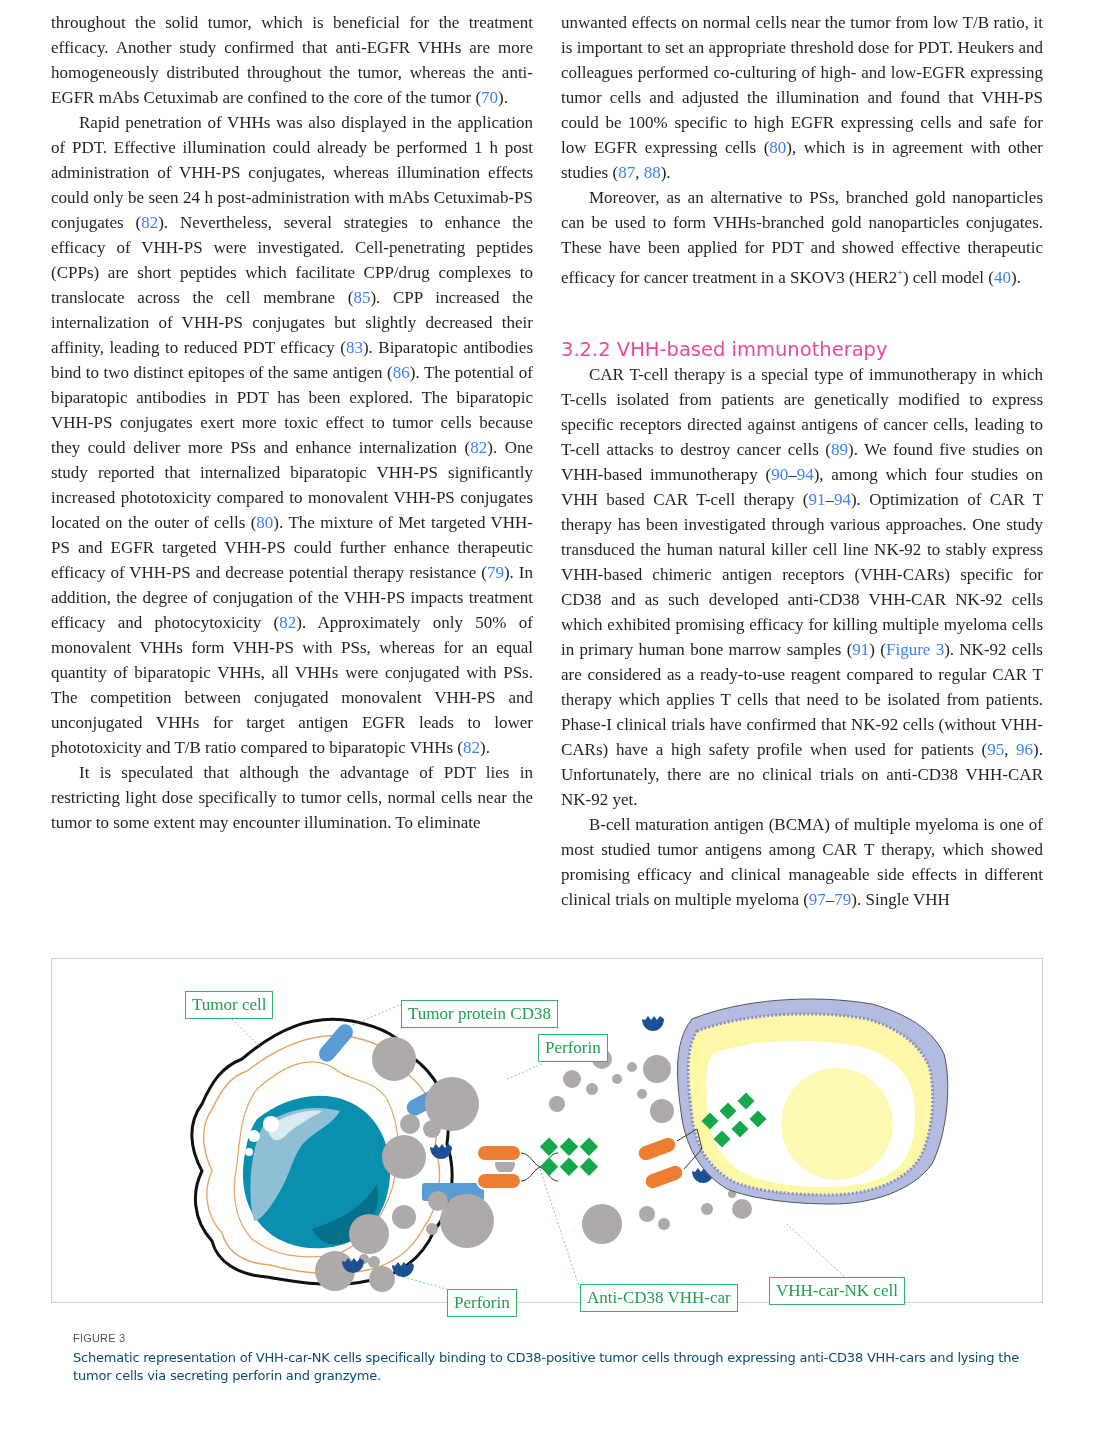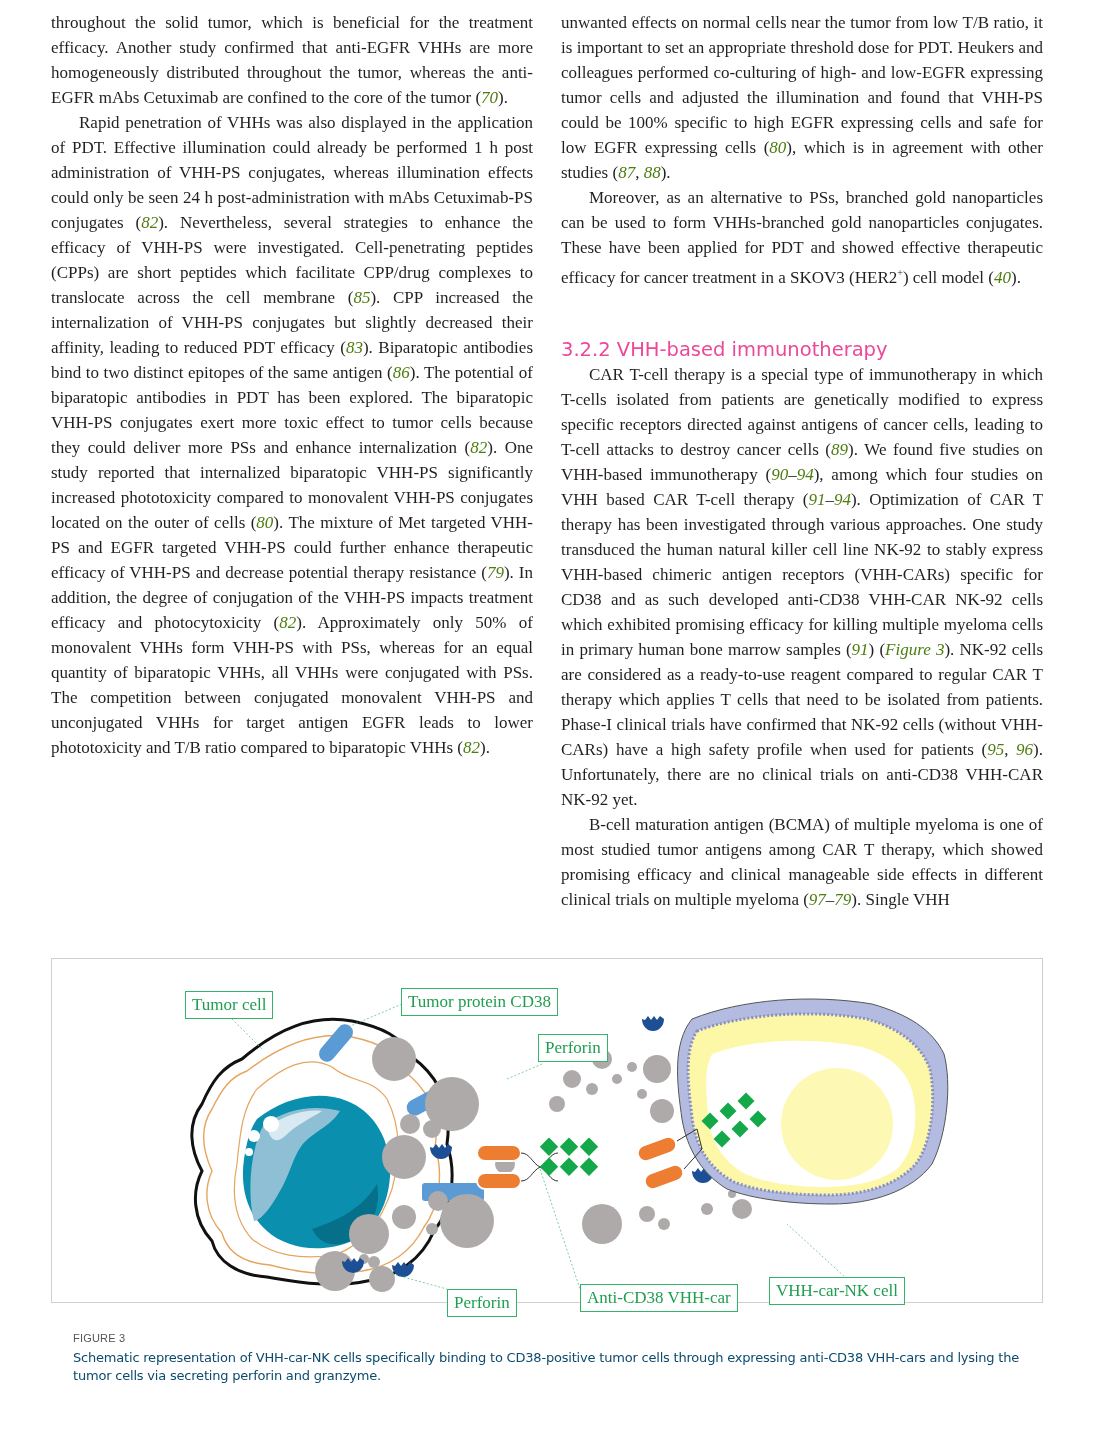--- a/index.html
+++ b/index.html
@@ -7,21 +7,21 @@
   .col {
     position: absolute; top: 10px;
     font-family: "Liberation Serif", "DejaVu Serif", serif;
     font-size: 17px; line-height: 25px; color: #231f20;
     text-align: justify;
   }
   .col-left { left: 51px; width: 482px; }
   .col-right { left: 561px; width: 482px; }
   .col p { margin: 0; }
   .col p.indent { text-indent: 28px; }
-  .cite { color: #4d7c0f; font-style: italic; }
+  .cite { color: #3b82f6; }
   .section-heading {
     font-family: "DejaVu Sans", "Liberation Sans", sans-serif;
     font-size: 19.5px; line-height: 25px; color: #ec4899;
     margin: 0; font-weight: normal; text-align: left;
   }
   .gap { height: 47px; }
   .figure-box {
     position: absolute; left: 51px; top: 958px; width: 992px; height: 345px;
     border: 1px solid #cfcfcf; box-sizing: border-box;
   }
@@ -41,20 +41,21 @@
     font-size: 17px; color: #1f9e4f; background: #fff;
     border: 1.5px solid #33b36a; padding: 0 6px; line-height: 26px; white-space: nowrap;
   }
 </style>
 </head>
 <body>
 
 <div class="col col-left">
   <p>throughout the solid tumor, which is beneficial for the treatment efficacy. Another study confirmed that anti-EGFR VHHs are more homogeneously distributed throughout the tumor, whereas the anti-EGFR mAbs Cetuximab are confined to the core of the tumor (<span class="cite">70</span>).</p>
   <p class="indent">Rapid penetration of VHHs was also displayed in the application of PDT. Effective illumination could already be performed 1 h post administration of VHH-PS conjugates, whereas illumination effects could only be seen 24 h post-administration with mAbs Cetuximab-PS conjugates (<span class="cite">82</span>). Nevertheless, several strategies to enhance the efficacy of VHH-PS were investigated. Cell-penetrating peptides (CPPs) are short peptides which facilitate CPP/drug complexes to translocate across the cell membrane (<span class="cite">85</span>). CPP increased the internalization of VHH-PS conjugates but slightly decreased their affinity, leading to reduced PDT efficacy (<span class="cite">83</span>). Biparatopic antibodies bind to two distinct epitopes of the same antigen (<span class="cite">86</span>). The potential of biparatopic antibodies in PDT has been explored. The biparatopic VHH-PS conjugates exert more toxic effect to tumor cells because they could deliver more PSs and enhance internalization (<span class="cite">82</span>). One study reported that internalized biparatopic VHH-PS significantly increased phototoxicity compared to monovalent VHH-PS conjugates located on the outer of cells (<span class="cite">80</span>). The mixture of Met targeted VHH-PS and EGFR targeted VHH-PS could further enhance therapeutic efficacy of VHH-PS and decrease potential therapy resistance (<span class="cite">79</span>). In addition, the degree of conjugation of the VHH-PS impacts treatment efficacy and photocytoxicity (<span class="cite">82</span>). Approximately only 50% of monovalent VHHs form VHH-PS with PSs, whereas for an equal quantity of biparatopic VHHs, all VHHs were conjugated with PSs. The competition between conjugated monovalent VHH-PS and unconjugated VHHs for target antigen EGFR leads to lower phototoxicity and T/B ratio compared to biparatopic VHHs (<span class="cite">82</span>).</p>
+  <p class="indent">It is speculated that although the advantage of PDT lies in restricting light dose specifically to tumor cells, normal cells near the tumor to some extent may encounter illumination. To eliminate</p>
 </div>
 
 <div class="col col-right">
   <p>unwanted effects on normal cells near the tumor from low T/B ratio, it is important to set an appropriate threshold dose for PDT. Heukers and colleagues performed co-culturing of high- and low-EGFR expressing tumor cells and adjusted the illumination and found that VHH-PS could be 100% specific to high EGFR expressing cells and safe for low EGFR expressing cells (<span class="cite">80</span>), which is in agreement with other studies (<span class="cite">87</span>, <span class="cite">88</span>).</p>
   <p class="indent">Moreover, as an alternative to PSs, branched gold nanoparticles can be used to form VHHs-branched gold nanoparticles conjugates. These have been applied for PDT and showed effective therapeutic efficacy for cancer treatment in a SKOV3 (HER2<sup style="font-size: 10px;">+</sup>) cell model (<span class="cite">40</span>).</p>
   <div class="gap"></div>
   <h3 class="section-heading">3.2.2 VHH-based immunotherapy</h3>
   <p class="indent">CAR T-cell therapy is a special type of immunotherapy in which T-cells isolated from patients are genetically modified to express specific receptors directed against antigens of cancer cells, leading to T-cell attacks to destroy cancer cells (<span class="cite">89</span>). We found five studies on VHH-based immunotherapy (<span class="cite">90</span>–<span class="cite">94</span>), among which four studies on VHH based CAR T-cell therapy (<span class="cite">91</span>–<span class="cite">94</span>). Optimization of CAR T therapy has been investigated through various approaches. One study transduced the human natural killer cell line NK-92 to stably express VHH-based chimeric antigen receptors (VHH-CARs) specific for CD38 and as such developed anti-CD38 VHH-CAR NK-92 cells which exhibited promising efficacy for killing multiple myeloma cells in primary human bone marrow samples (<span class="cite">91</span>) (<span class="cite">Figure 3</span>). NK-92 cells are considered as a ready-to-use reagent compared to regular CAR T therapy which applies T cells that need to be isolated from patients. Phase-I clinical trials have confirmed that NK-92 cells (without VHH-CARs) have a high safety profile when used for patients (<span class="cite">95</span>, <span class="cite">96</span>). Unfortunately, there are no clinical trials on anti-CD38 VHH-CAR NK-92 yet.</p>
   <p class="indent">B-cell maturation antigen (BCMA) of multiple myeloma is one of most studied tumor antigens among CAR T therapy, which showed promising efficacy and clinical manageable side effects in different clinical trials on multiple myeloma (<span class="cite">97</span>–<span class="cite">79</span>). Single VHH</p>
 </div>
@@ -159,21 +160,21 @@
       <line x1="180" y1="60" x2="210" y2="90"></line>
       <line x1="350" y1="45" x2="296" y2="68"></line>
       <line x1="490" y1="105" x2="455" y2="120"></line>
       <line x1="340" y1="315" x2="395" y2="330"></line>
       <line x1="488" y1="210" x2="528" y2="330"></line>
       <line x1="795" y1="320" x2="735" y2="265"></line>
     </g>
   </svg>
 
   <div class="lbl" style="left:133px; top:32px;">Tumor cell</div>
-  <div class="lbl" style="left:349px; top:29px;">Tumor protein CD38</div>
+  <div class="lbl" style="left:349px; top:41px;">Tumor protein CD38</div>
   <div class="lbl" style="left:486px; top:75px;">Perforin</div>
   <div class="lbl" style="left:395px; top:330px;">Perforin</div>
   <div class="lbl" style="left:496px; top:325px;margin-left:32px;">Anti-CD38 VHH-car</div>
   <div class="lbl" style="left:717px; top:318px;">VHH-car-NK cell</div>
 
   <div class="fig-label">FIGURE 3</div>
   <div class="fig-caption">Schematic representation of VHH-car-NK cells specifically binding to CD38-positive tumor cells through expressing anti-CD38 VHH-cars and lysing the tumor cells via secreting perforin and granzyme.</div>
 </div>
 
 </body></html>

